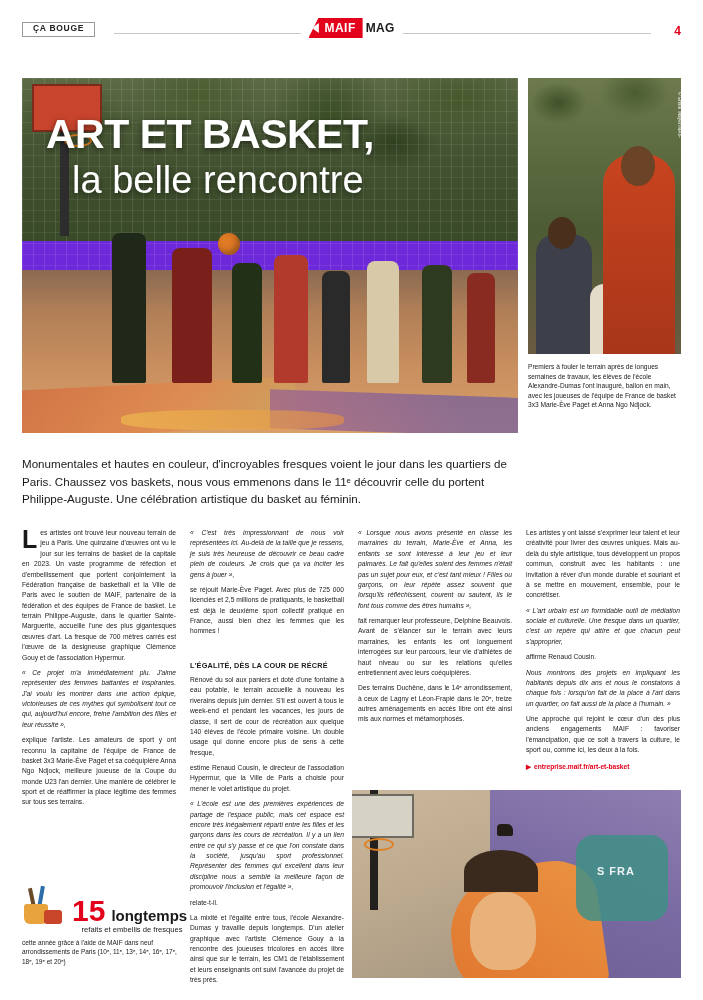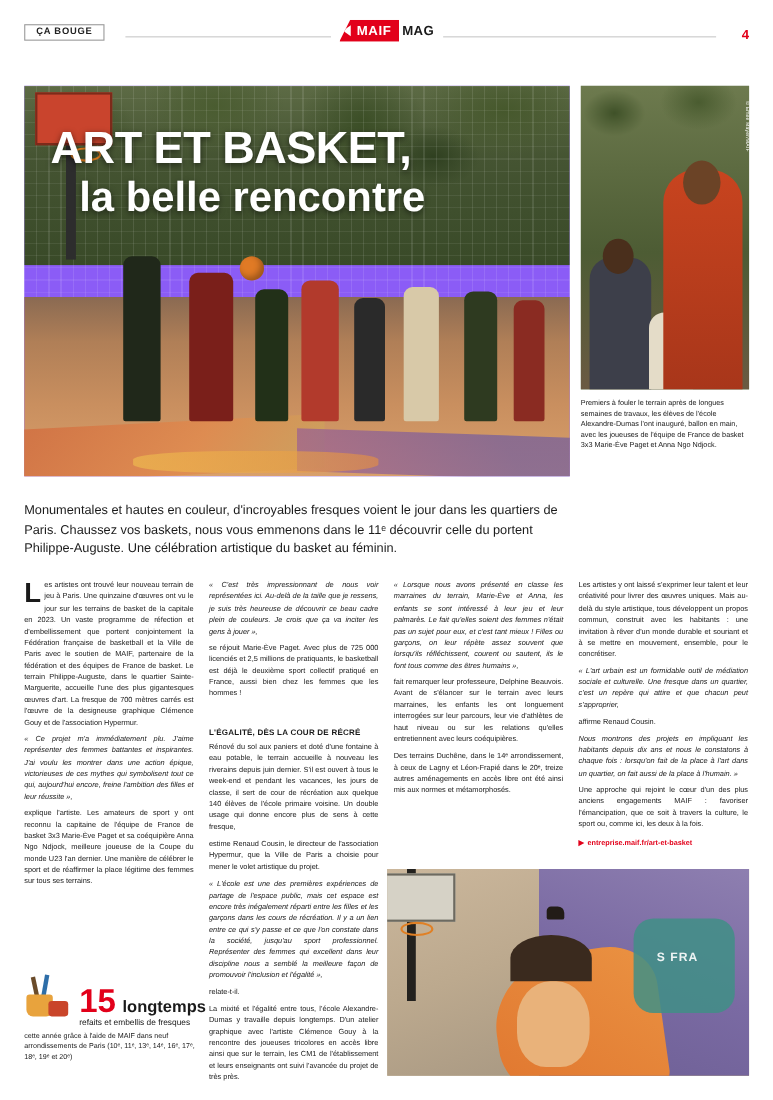--- a/index.html
+++ b/index.html
@@ -92,21 +92,21 @@
   }
 
   
   .hero {
     position: absolute;
     left: 22px;
     top: 78px;
     width: 496px;
     height: 355px;
     overflow: hidden;
-    background: #8b5cf6;
+    background: #6d28d9;
   }
   .hero-sky {
     position: absolute;
     left: 0; top: 0; width: 100%; height: 46%;
     background: linear-gradient(180deg, #5d6b45 0%, #455432 40%, #394a28 100%);
   }
   .hero-trees {
     position: absolute;
     left: 0; top: 0; width: 100%; height: 52%;
     background:
@@ -209,21 +209,21 @@
   }
   .hero-title-1 {
     font-size: 41px;
     font-weight: bold;
     letter-spacing: -0.5px;
     line-height: 1;
     margin: 0;
   }
   .hero-title-2 {
     font-size: 38px;
-    font-weight: bold;
+    font-weight: normal;
     line-height: 1.05;
     margin: 6px 0 0 26px;
     font-style: normal;
   }
 
   
   .side-photo {
     position: absolute;
     left: 528px;
     top: 78px;
@@ -403,20 +403,21 @@
     font-size: 15px;
     font-weight: bold;
     color: #1a1a1a;
     line-height: 1.1;
   }
   .stat-sub {
     font-size: 7.6px;
     color: #1a1a1a;
     margin-top: 1px;
     margin-left: 50px;
+    text-align: center;
   }
   .stat-note {
     font-size: 6.5px;
     line-height: 1.45;
     color: #1a1a1a;
     margin-top: 4px;
     width: 168px;
   }
 
   

